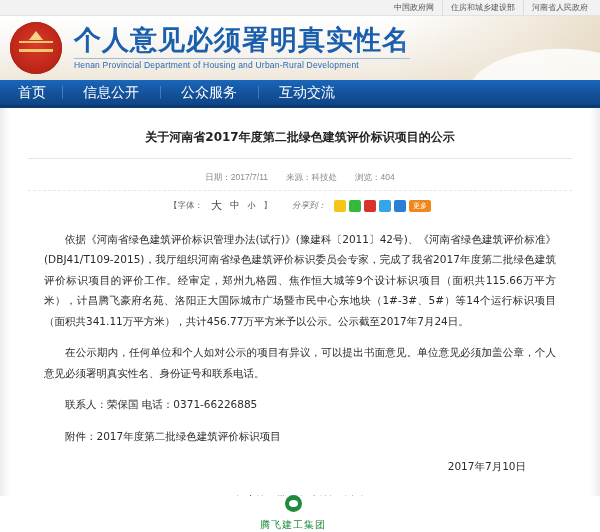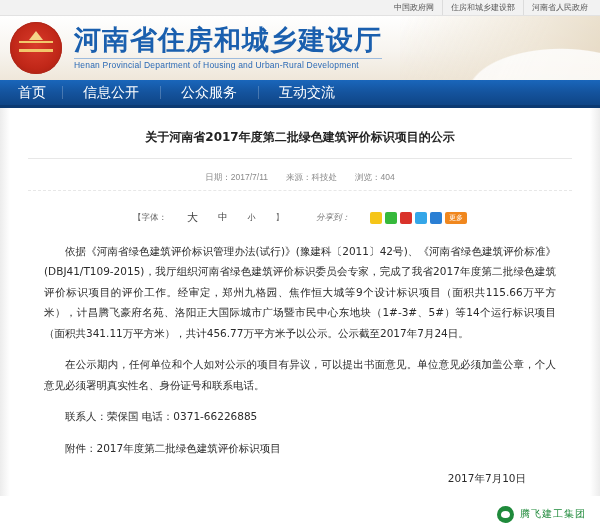--- a/index.html
+++ b/index.html
@@ -157,25 +157,24 @@
     font-size: 8.5px;
     color: #8a8a8a;
     padding: 13px 0 6px 0;
     border-top: 1px solid #e7e7e7;
     border-bottom: 1px dashed #e7e7e7;
   }
   .tool-row {
     display: flex;
     justify-content: center;
     align-items: center;
-    gap: 20px;
+    gap: 8px;
     padding: 7px 0 8px 0;
     font-size: 8.5px;
     color: #777;
-    margin-top: 12px;
   }
   .fontsize-label { color: #666; }
   .fs-big { font-size: 11px; color: #444; }
   .fs-mid { font-size: 9.5px; color: #444; }
   .fs-small { font-size: 8px; color: #444; }
   .share-label { color: #777; margin-left: 12px; font-style: italic; }
   .share-icons { display: flex; gap: 3px; align-items: center; }
   .sicon {
     width: 12px; height: 12px;
     border-radius: 2px;
@@ -230,20 +229,21 @@
   .footer {
     position: absolute;
     left: 0; right: 0; bottom: 0;
     height: 36px;
     background: #ffffff;
     display: flex;
     align-items: center;
     justify-content: flex-end;
     padding-right: 14px;
     gap: 6px;
+    flex-direction: column;
   }
   .wm-logo {
     width: 17px; height: 17px;
     border-radius: 50%;
     background: #1f8a3b;
     position: relative;
     flex: 0 0 auto;
   }
   .wm-logo:after {
     content: "";
@@ -274,21 +274,21 @@
   <div class="topbar">
     <a class="tb-item">中国政府网</a>
     <a class="tb-item">住房和城乡建设部</a>
     <a class="tb-item">河南省人民政府</a>
   </div>
 
   <div class="banner">
     <div class="banner-deco"></div>
     <div class="emblem"></div>
     <div class="banner-text">
-      <div class="banner-cn">河南省住房和城乡建设厅</div>
+      <div class="banner-cn">个人意见必须署明真实性名</div>
       <div class="banner-en">Henan Provincial Department of Housing and Urban-Rural Development</div>
     </div>
   </div>
 
   <div class="nav">
     <div class="nav-item first">首页</div>
     <div class="nav-item">信息公开</div>
     <div class="nav-item">公众服务</div>
     <div class="nav-item">互动交流</div>
   </div>

